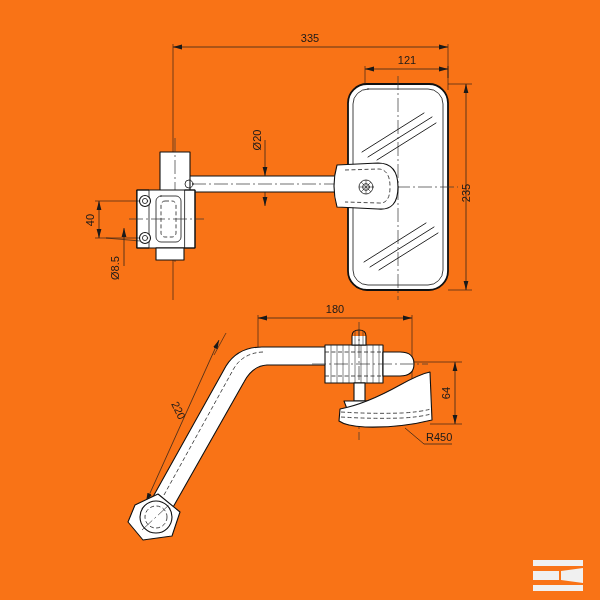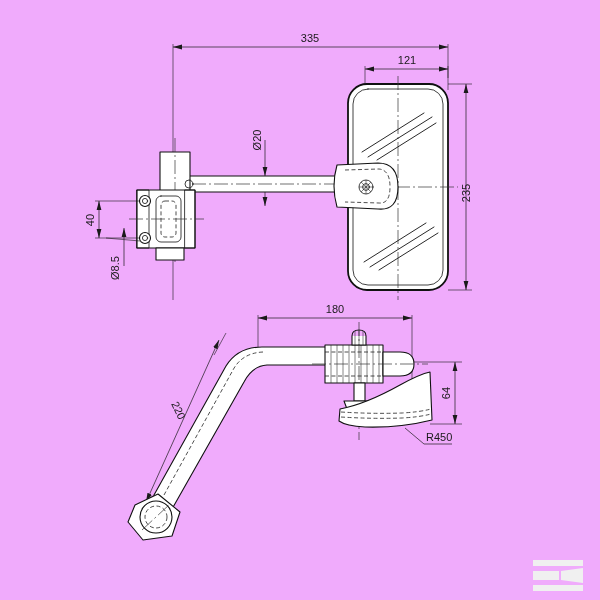--- a/index.html
+++ b/index.html
@@ -11,21 +11,21 @@
   body {
     width: 600px;
     height: 600px;
     overflow: hidden;
     font-family: "Liberation Sans", sans-serif;
   }
   #drawing-root {
     position: relative;
     width: 600px;
     height: 600px;
-    background: #f0abfc;
+    background: #f97316;
     text-align: center;
   }
   #drawing-svg {
     position: absolute;
     left: 0;
     top: 0;
     width: 600px;
     height: 600px;
     display: block;
   }

